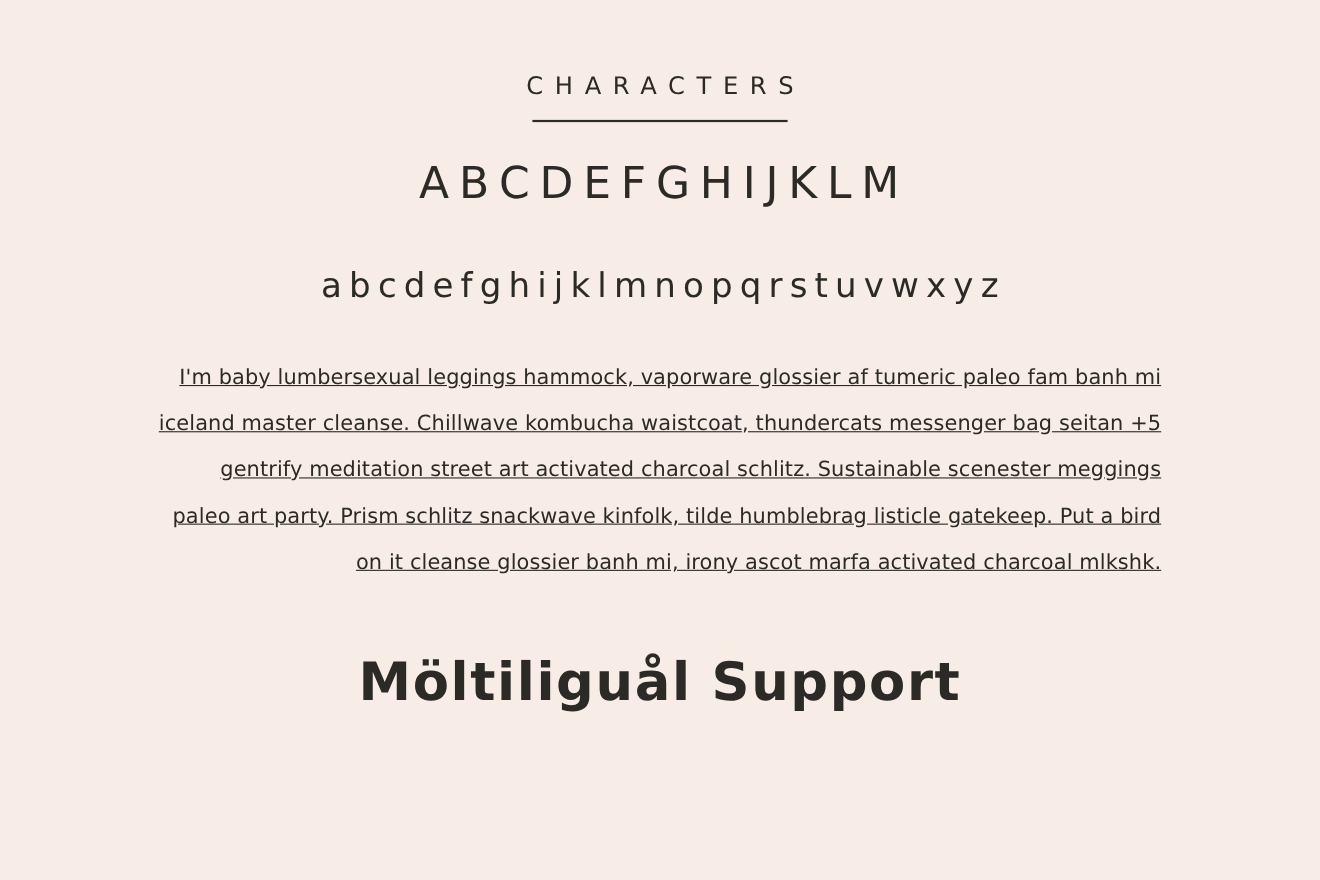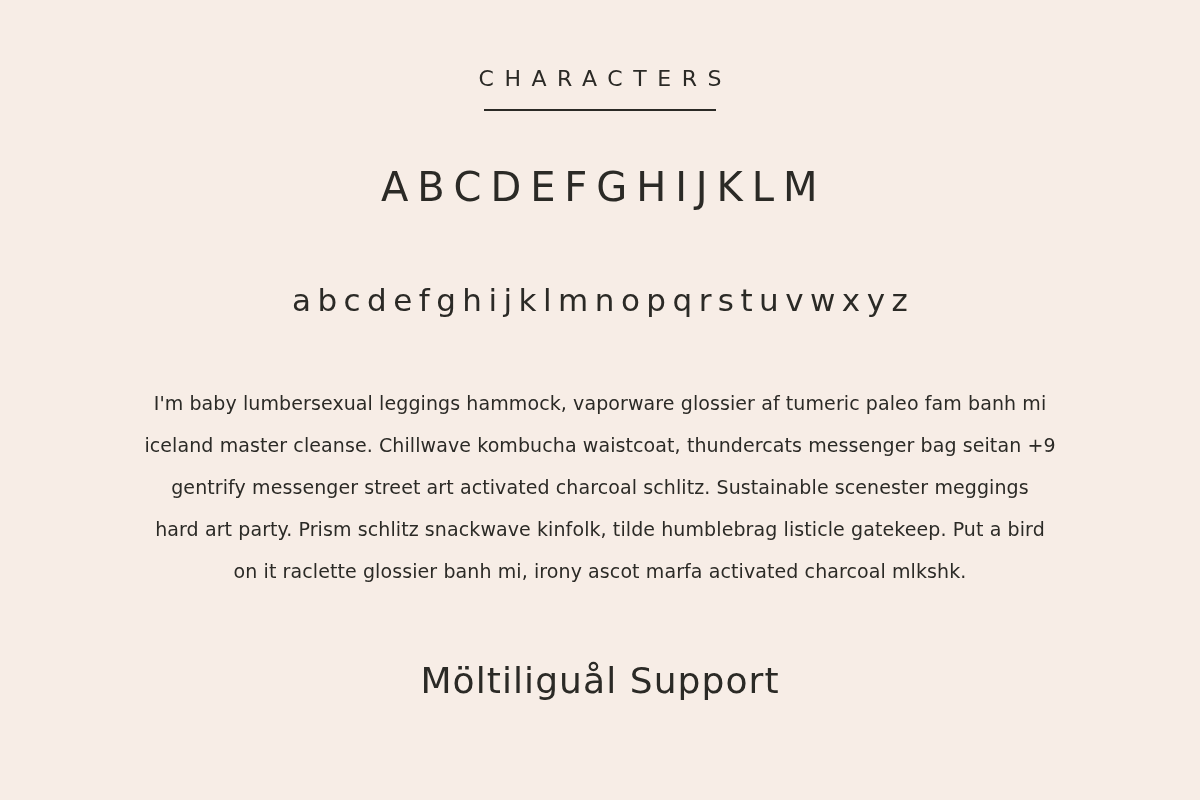--- a/index.html
+++ b/index.html
@@ -17,21 +17,20 @@
     color: var(--ink);
     font-family: "DejaVu Sans", "Liberation Sans", sans-serif;
   }
   .page {
     width: 1200px;
     height: 800px;
     display: flex;
     flex-direction: column;
     align-items: center;
     padding-top: 66px;
-    gap: 20px;
   }
   .section-header {
     display: flex;
     flex-direction: column;
     align-items: center;
   }
   .section-title {
     font-size: 22px;
     font-weight: 400;
     letter-spacing: 0.48em;
@@ -61,33 +60,34 @@
     margin-top: 44px;
     font-size: 31px;
     font-weight: 400;
     letter-spacing: 0.01em;
     word-spacing: -4px;
     white-space: nowrap;
     color: var(--ink);
   }
   .paragraph {
     margin-top: 44px;
-    text-align: center;
+    text-align: right;
+    text-decoration: underline;
   }
   .paragraph-line {
     font-size: 19px;
     line-height: 42px;
     letter-spacing: 0.005em;
     white-space: nowrap;
     color: var(--ink);
   }
   .footer-title {
-    margin-top: 48px;
-    font-size: 36px;
-    font-weight: 400;
+    margin-top: 60px;
+    font-size: 48px;
+    font-weight: 700;
     letter-spacing: 0.03em;
     color: var(--ink);
   }
 </style>
 </head>
 <body>
 
 <div class="page">
 
   <div class="section-header">
@@ -96,21 +96,21 @@
   </div>
 
   <div class="uppercase-block">
     <div class="upper-row">A B C D E F G H I J K L M</div>
   </div>
 
   <div class="lower-row">a b c d e f g h i j k l m n o p q r s t u v w x y z</div>
 
   <div class="paragraph">
     <div class="paragraph-line">I'm baby lumbersexual leggings hammock, vaporware glossier af tumeric paleo fam banh mi</div>
-    <div class="paragraph-line">iceland master cleanse. Chillwave kombucha waistcoat, thundercats messenger bag seitan +9</div>
-    <div class="paragraph-line">gentrify messenger street art activated charcoal schlitz. Sustainable scenester meggings</div>
-    <div class="paragraph-line">hard art party. Prism schlitz snackwave kinfolk, tilde humblebrag listicle gatekeep. Put a bird</div>
-    <div class="paragraph-line">on it raclette glossier banh mi, irony ascot marfa activated charcoal mlkshk.</div>
+    <div class="paragraph-line">iceland master cleanse. Chillwave kombucha waistcoat, thundercats messenger bag seitan +5</div>
+    <div class="paragraph-line">gentrify meditation street art activated charcoal schlitz. Sustainable scenester meggings</div>
+    <div class="paragraph-line">paleo art party. Prism schlitz snackwave kinfolk, tilde humblebrag listicle gatekeep. Put a bird</div>
+    <div class="paragraph-line">on it cleanse glossier banh mi, irony ascot marfa activated charcoal mlkshk.</div>
   </div>
 
   <div class="footer-title">Möltiliguål Support</div>
 
 </div>
 
 </body></html>

